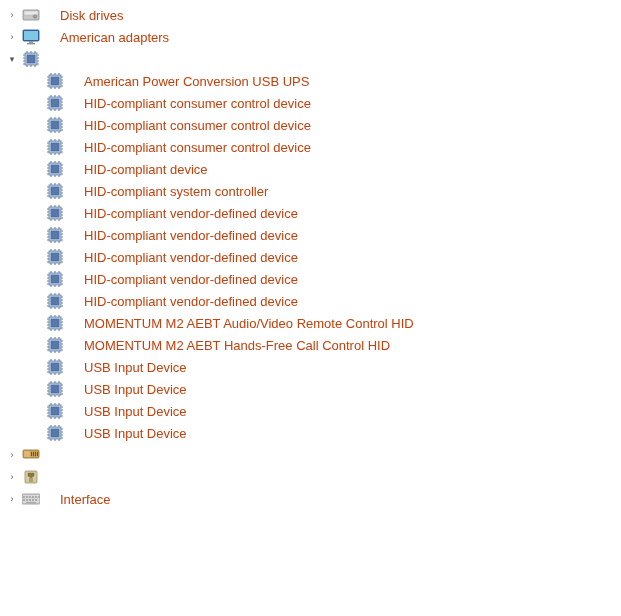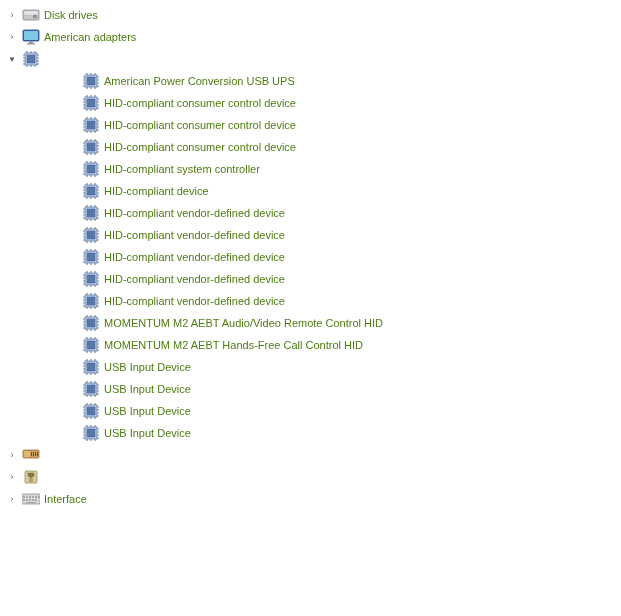--- a/index.html
+++ b/index.html
@@ -19,21 +19,21 @@
     .tree-item {
       display: flex;
       align-items: center;
       height: 22px;
       padding: 1px 0;
       white-space: nowrap;
       cursor: default;
       user-select: none;
     }
     .indent-0 { padding-left: 4px; }
-    .indent-2 { padding-left: 64px; }
+    .indent-2 { padding-left: 28px; }
 
     .expand-icon {
       display: inline-flex;
       align-items: center;
       justify-content: center;
       width: 16px;
       height: 16px;
       margin-right: 2px;
       flex-shrink: 0;
       font-size: 9px;
@@ -49,22 +49,23 @@
     .device-icon {
       display: inline-flex;
       align-items: center;
       justify-content: center;
       width: 18px;
       height: 18px;
       margin-right: 4px;
       flex-shrink: 0;
     }
     .item-label {
-      font-size: 11px;
-      color: #4d7c0f;
+      font-size: 13px;
+      color: #c2410c;
+      margin-left: 16px;
     }
   </style>
 </head>
 <body>
 
 <div id="device-tree">
     <div class="tree-item indent-0">
       <span class="expand-icon">›</span>
       <span class="device-icon">
         <svg width="18" height="16" viewBox="0 0 18 16" style="flex-shrink: 0;">
@@ -221,45 +222,45 @@
           <line x1="15" y1="10" x2="17" y2="10" stroke="#778899" stroke-width="1.2"></line>
           <line x1="15" y1="13" x2="17" y2="13" stroke="#778899" stroke-width="1.2"></line>
           <line x1="5" y1="0" x2="5" y2="2" stroke="#778899" stroke-width="1.2"></line>
           <line x1="9" y1="0" x2="9" y2="2" stroke="#778899" stroke-width="1.2"></line>
           <line x1="13" y1="0" x2="13" y2="2" stroke="#778899" stroke-width="1.2"></line>
           <line x1="5" y1="14" x2="5" y2="16" stroke="#778899" stroke-width="1.2"></line>
           <line x1="9" y1="14" x2="9" y2="16" stroke="#778899" stroke-width="1.2"></line>
           <line x1="13" y1="14" x2="13" y2="16" stroke="#778899" stroke-width="1.2"></line>
         </svg>
       </span>
+      <span class="item-label">HID-compliant device</span>
+    </div>
+    <div class="tree-item indent-2">
+      <span class="expand-placeholder"></span>
+      <span class="device-icon">
+        <svg width="18" height="16" viewBox="0 0 18 16" style="flex-shrink: 0;">
+          <rect x="3" y="2" width="12" height="12" fill="#b8cce4" stroke="#6080a8" stroke-width="0.8"></rect>
+          <rect x="5" y="4" width="8" height="8" fill="#5878a8" stroke="#4060a0" stroke-width="0.5"></rect>
+          <line x1="1" y1="4" x2="3" y2="4" stroke="#778899" stroke-width="1.2"></line>
+          <line x1="1" y1="7" x2="3" y2="7" stroke="#778899" stroke-width="1.2"></line>
+          <line x1="1" y1="10" x2="3" y2="10" stroke="#778899" stroke-width="1.2"></line>
+          <line x1="1" y1="13" x2="3" y2="13" stroke="#778899" stroke-width="1.2"></line>
+          <line x1="15" y1="4" x2="17" y2="4" stroke="#778899" stroke-width="1.2"></line>
+          <line x1="15" y1="7" x2="17" y2="7" stroke="#778899" stroke-width="1.2"></line>
+          <line x1="15" y1="10" x2="17" y2="10" stroke="#778899" stroke-width="1.2"></line>
+          <line x1="15" y1="13" x2="17" y2="13" stroke="#778899" stroke-width="1.2"></line>
+          <line x1="5" y1="0" x2="5" y2="2" stroke="#778899" stroke-width="1.2"></line>
+          <line x1="9" y1="0" x2="9" y2="2" stroke="#778899" stroke-width="1.2"></line>
+          <line x1="13" y1="0" x2="13" y2="2" stroke="#778899" stroke-width="1.2"></line>
+          <line x1="5" y1="14" x2="5" y2="16" stroke="#778899" stroke-width="1.2"></line>
+          <line x1="9" y1="14" x2="9" y2="16" stroke="#778899" stroke-width="1.2"></line>
+          <line x1="13" y1="14" x2="13" y2="16" stroke="#778899" stroke-width="1.2"></line>
+        </svg>
+      </span>
       <span class="item-label">HID-compliant system controller</span>
-    </div>
-    <div class="tree-item indent-2">
-      <span class="expand-placeholder"></span>
-      <span class="device-icon">
-        <svg width="18" height="16" viewBox="0 0 18 16" style="flex-shrink: 0;">
-          <rect x="3" y="2" width="12" height="12" fill="#b8cce4" stroke="#6080a8" stroke-width="0.8"></rect>
-          <rect x="5" y="4" width="8" height="8" fill="#5878a8" stroke="#4060a0" stroke-width="0.5"></rect>
-          <line x1="1" y1="4" x2="3" y2="4" stroke="#778899" stroke-width="1.2"></line>
-          <line x1="1" y1="7" x2="3" y2="7" stroke="#778899" stroke-width="1.2"></line>
-          <line x1="1" y1="10" x2="3" y2="10" stroke="#778899" stroke-width="1.2"></line>
-          <line x1="1" y1="13" x2="3" y2="13" stroke="#778899" stroke-width="1.2"></line>
-          <line x1="15" y1="4" x2="17" y2="4" stroke="#778899" stroke-width="1.2"></line>
-          <line x1="15" y1="7" x2="17" y2="7" stroke="#778899" stroke-width="1.2"></line>
-          <line x1="15" y1="10" x2="17" y2="10" stroke="#778899" stroke-width="1.2"></line>
-          <line x1="15" y1="13" x2="17" y2="13" stroke="#778899" stroke-width="1.2"></line>
-          <line x1="5" y1="0" x2="5" y2="2" stroke="#778899" stroke-width="1.2"></line>
-          <line x1="9" y1="0" x2="9" y2="2" stroke="#778899" stroke-width="1.2"></line>
-          <line x1="13" y1="0" x2="13" y2="2" stroke="#778899" stroke-width="1.2"></line>
-          <line x1="5" y1="14" x2="5" y2="16" stroke="#778899" stroke-width="1.2"></line>
-          <line x1="9" y1="14" x2="9" y2="16" stroke="#778899" stroke-width="1.2"></line>
-          <line x1="13" y1="14" x2="13" y2="16" stroke="#778899" stroke-width="1.2"></line>
-        </svg>
-      </span>
-      <span class="item-label">HID-compliant device</span>
     </div>
     <div class="tree-item indent-2">
       <span class="expand-placeholder"></span>
       <span class="device-icon">
         <svg width="18" height="16" viewBox="0 0 18 16" style="flex-shrink: 0;">
           <rect x="3" y="2" width="12" height="12" fill="#b8cce4" stroke="#6080a8" stroke-width="0.8"></rect>
           <rect x="5" y="4" width="8" height="8" fill="#5878a8" stroke="#4060a0" stroke-width="0.5"></rect>
           <line x1="1" y1="4" x2="3" y2="4" stroke="#778899" stroke-width="1.2"></line>
           <line x1="1" y1="7" x2="3" y2="7" stroke="#778899" stroke-width="1.2"></line>
           <line x1="1" y1="10" x2="3" y2="10" stroke="#778899" stroke-width="1.2"></line>

